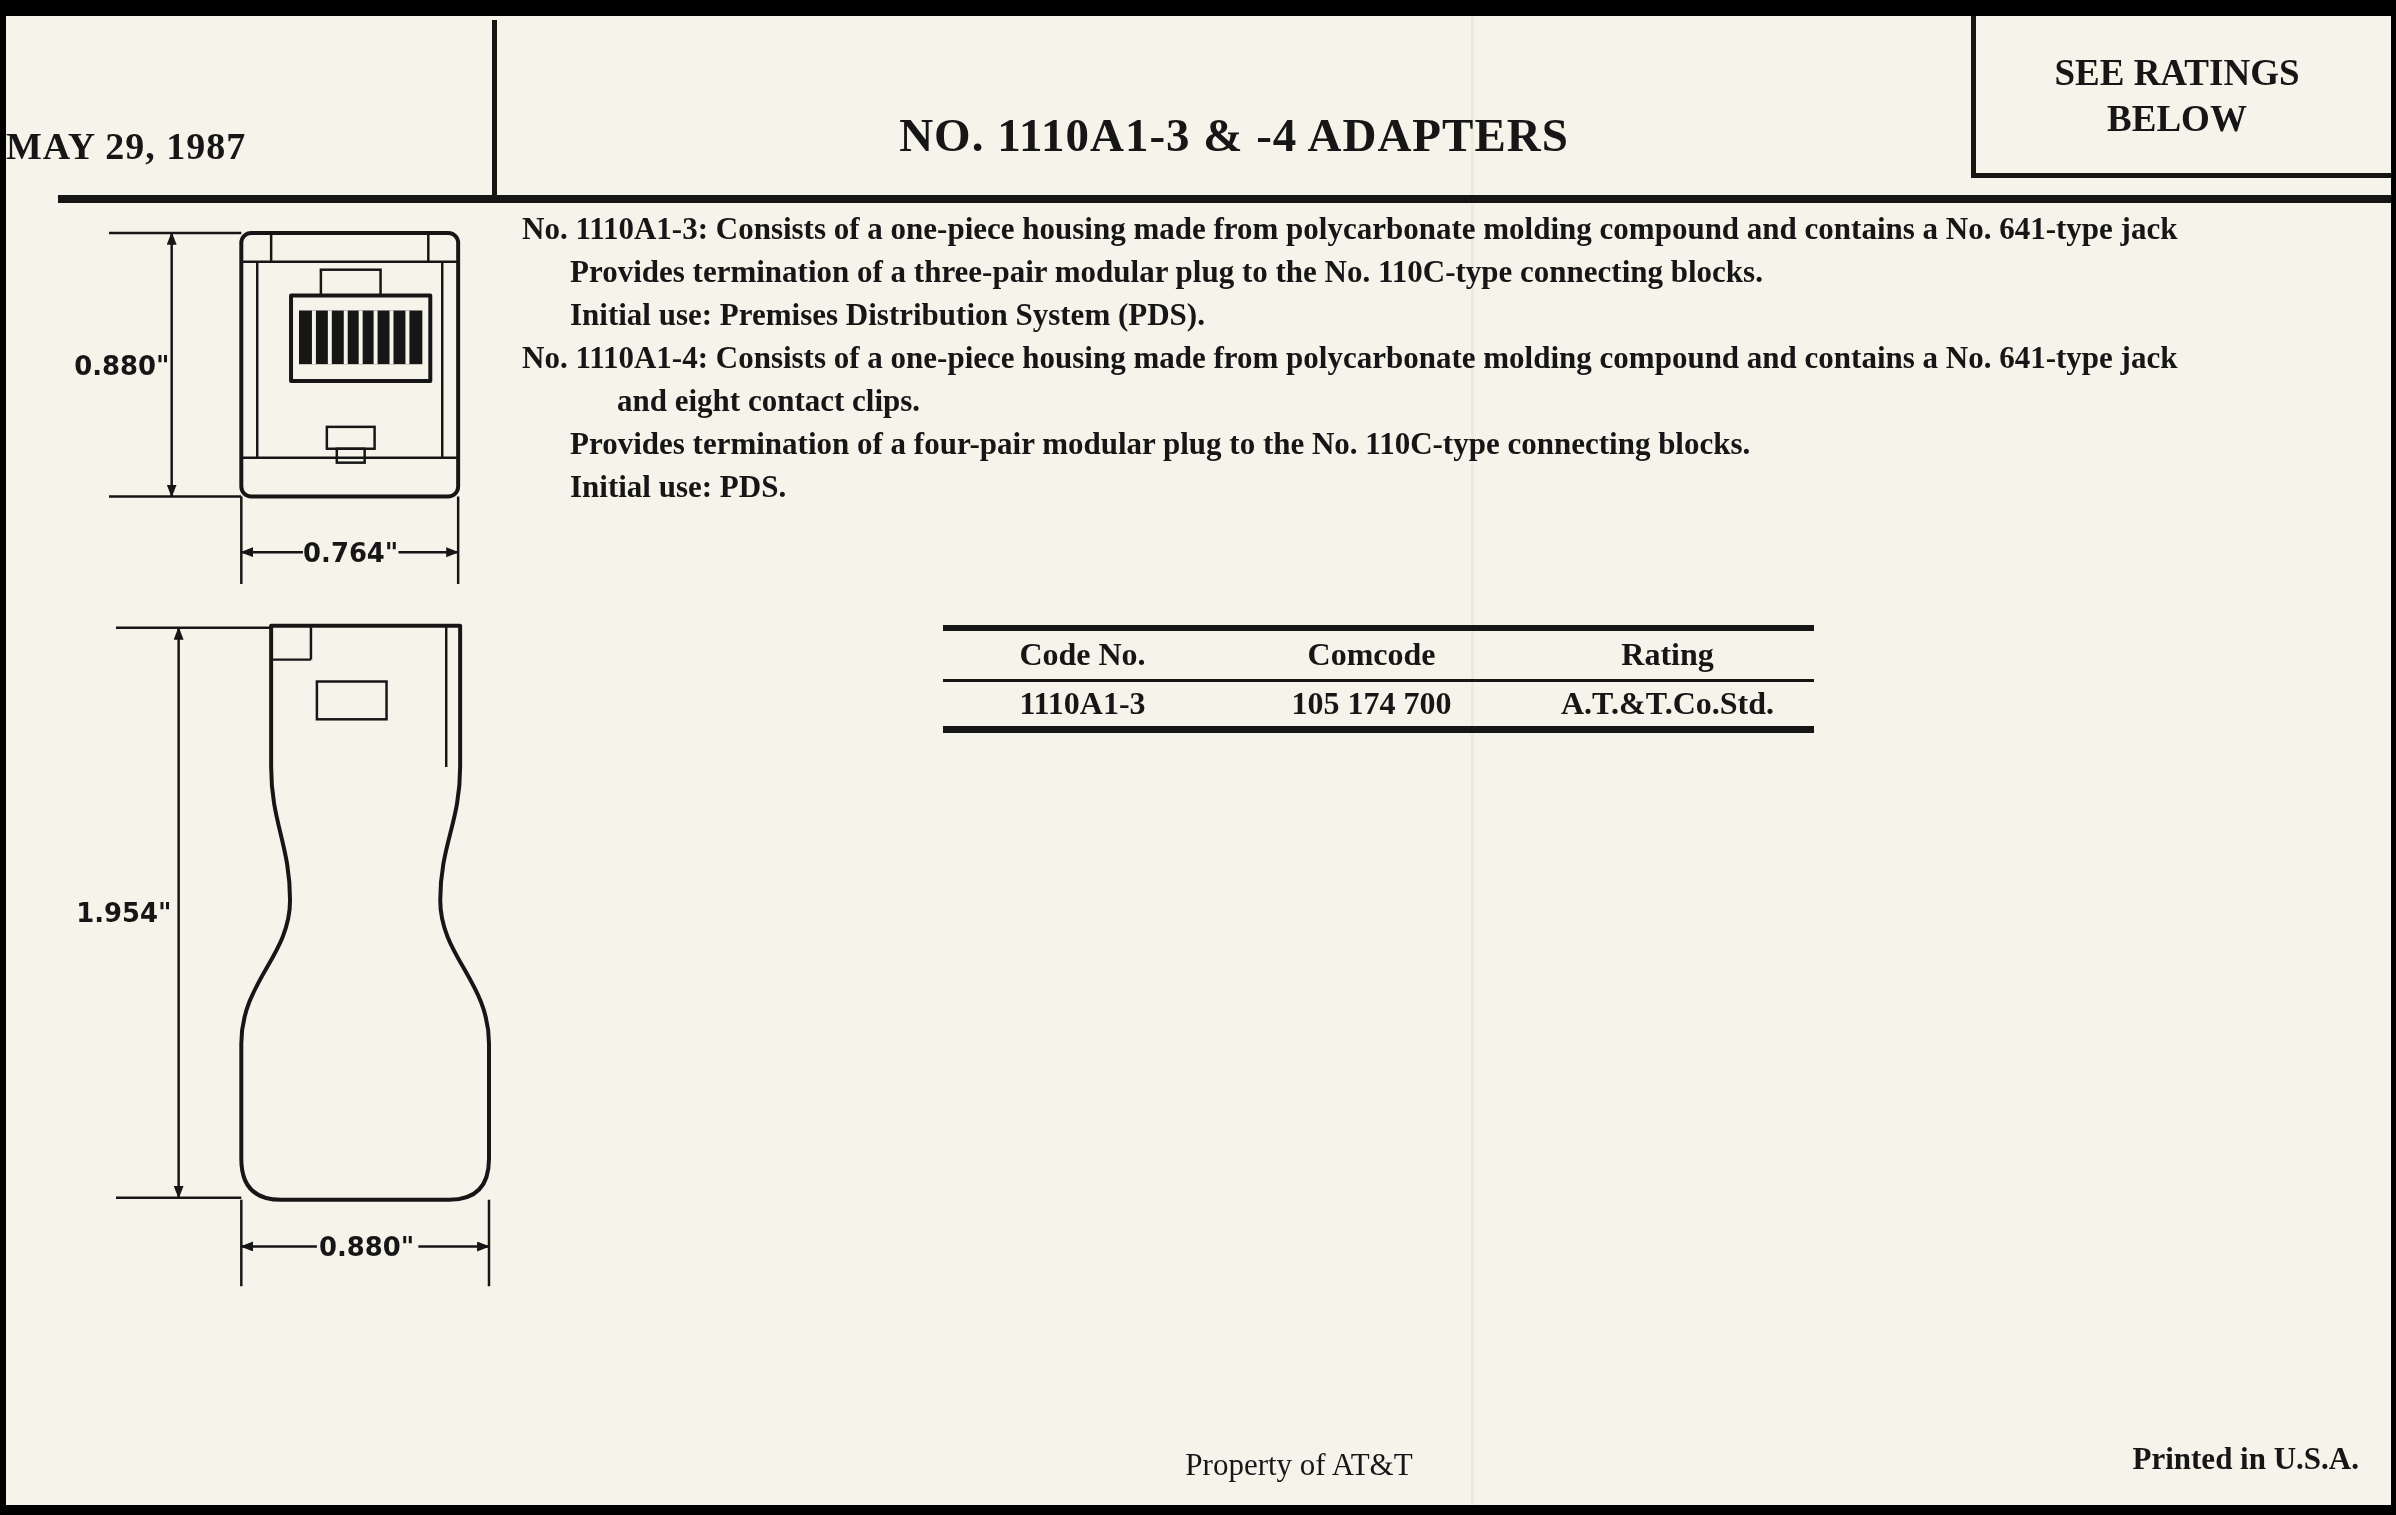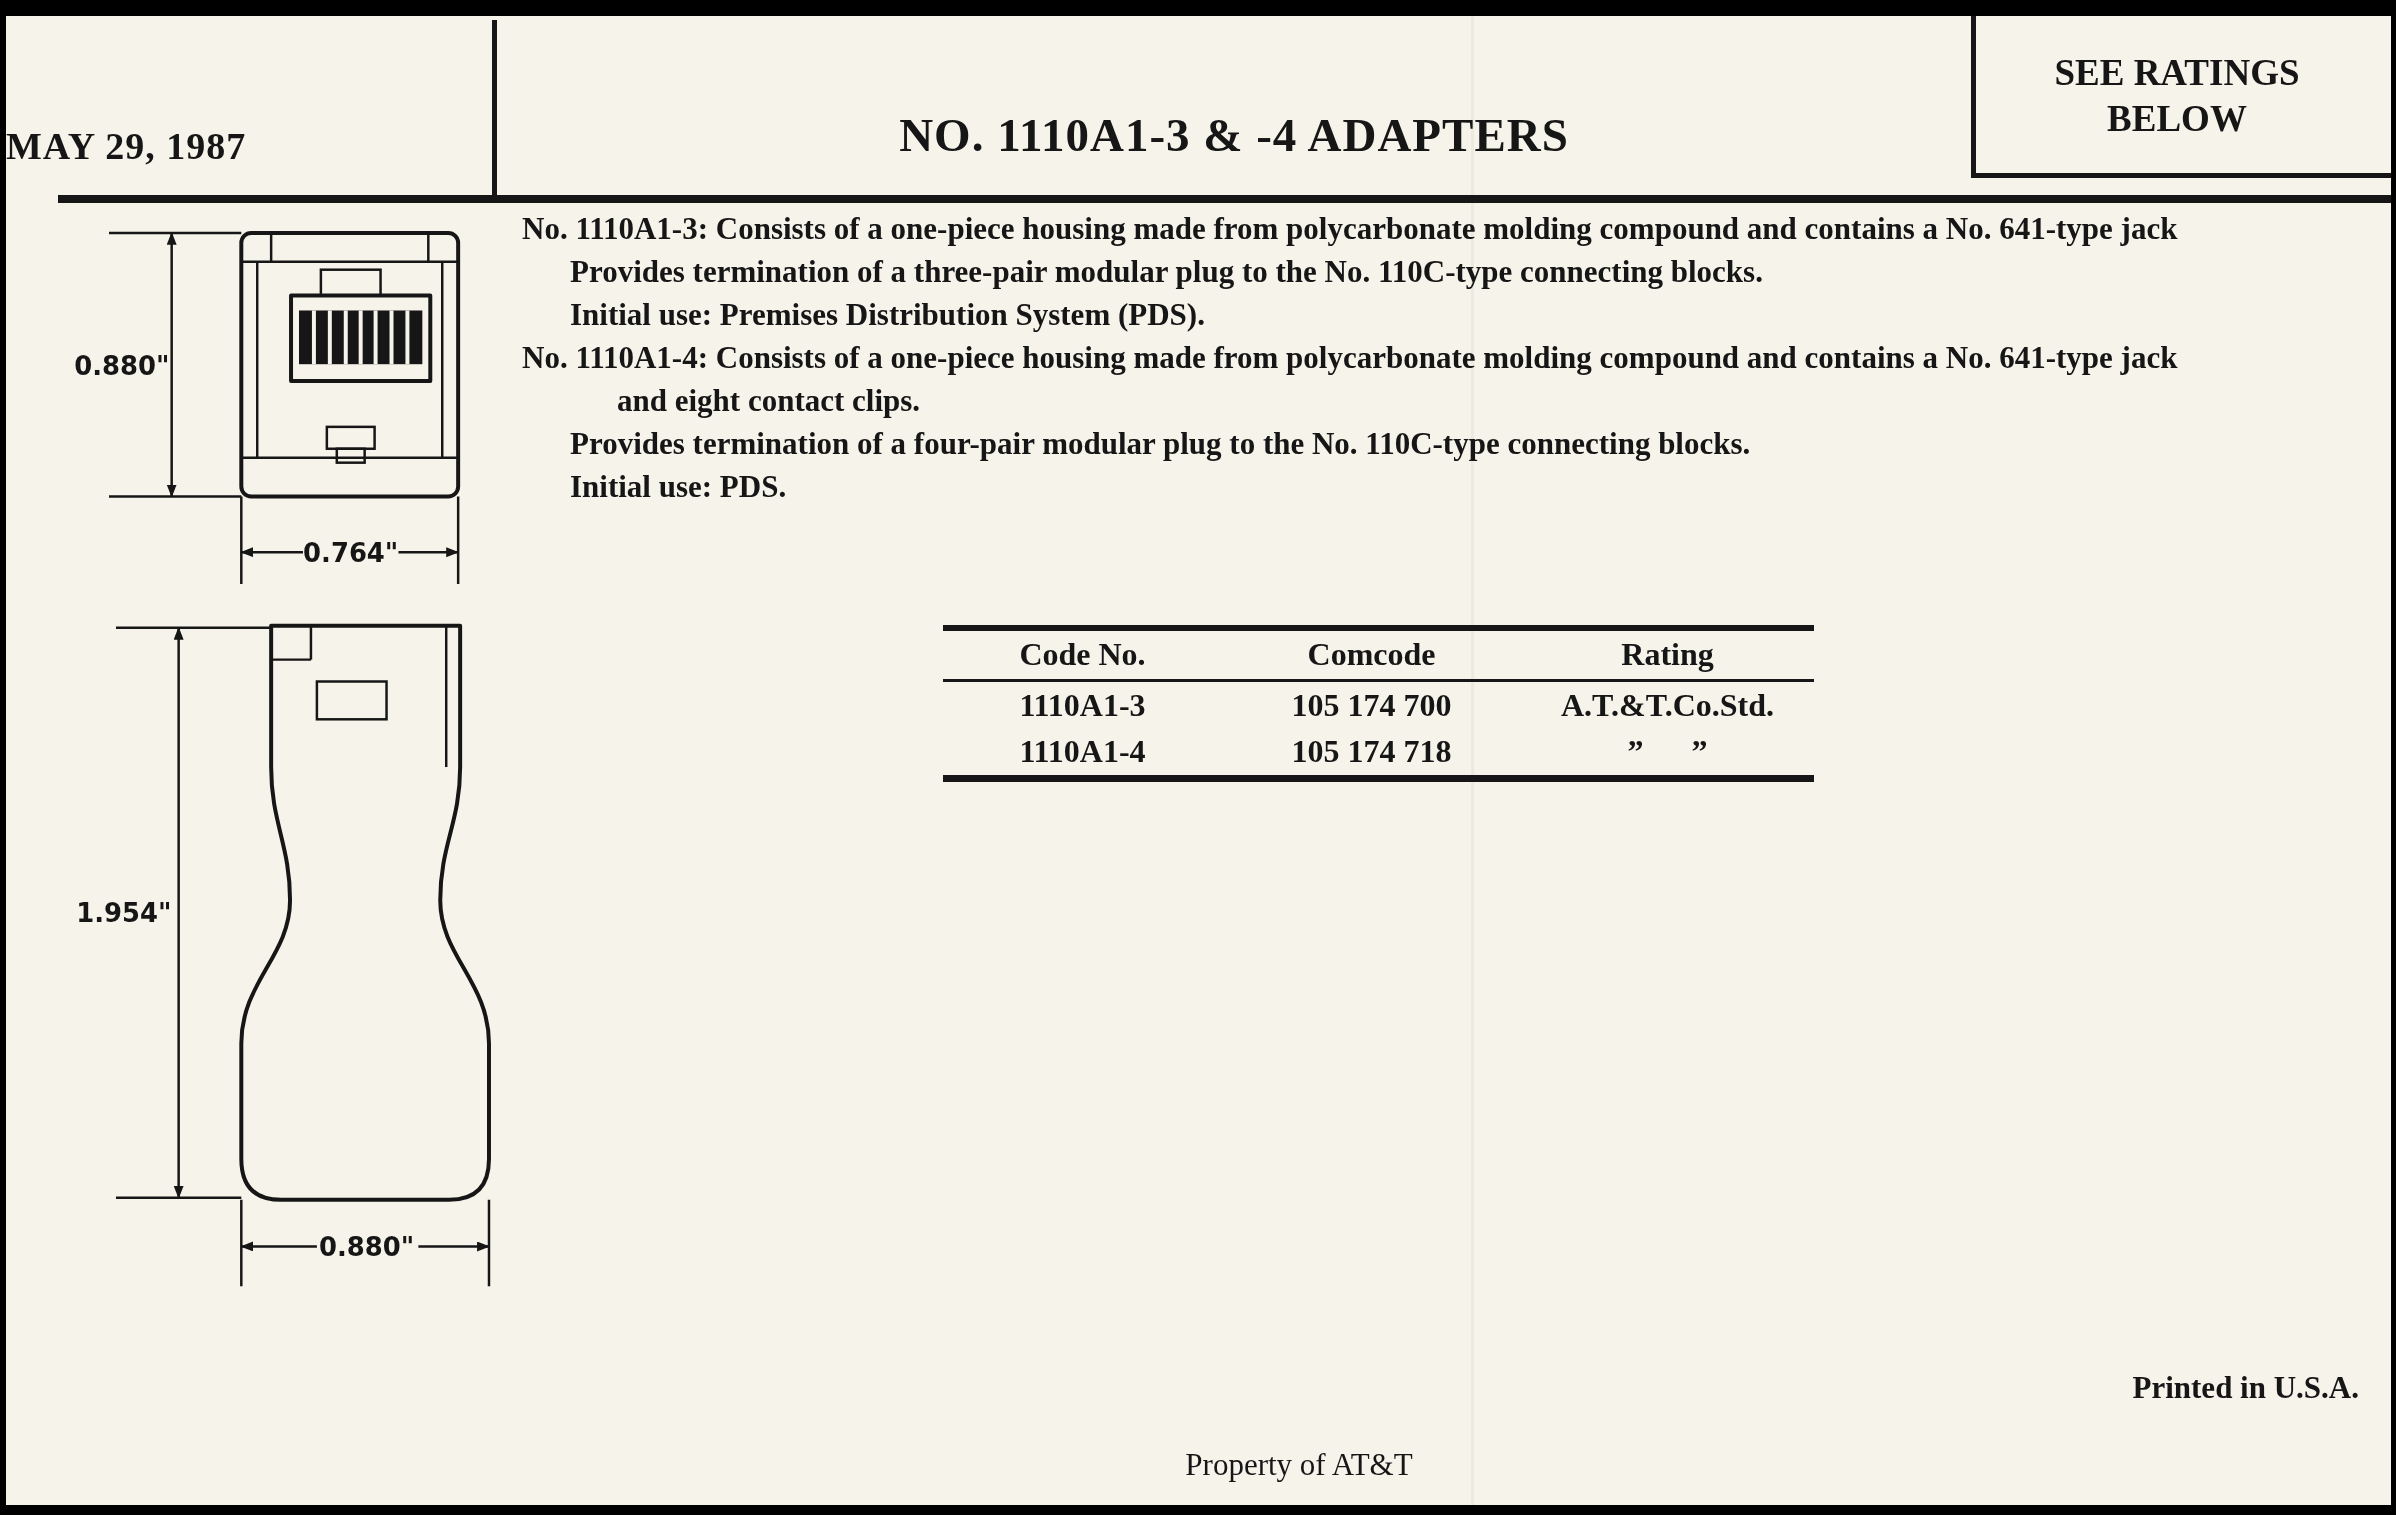--- a/index.html
+++ b/index.html
@@ -38,21 +38,21 @@
   .spec-table th,.spec-table td{padding:0;text-align:center;vertical-align:middle;}
   .spec-table thead tr{height:52px;border-bottom:3px solid var(--ink);}
   .spec-table tbody tr{height:49px;}
   .spec-table .c1{width:279px;}
   .spec-table .c2{width:299px;}
   .spec-table .c3{width:293px;}
 
   
   .ft-property{position:absolute;left:1089px;width:408px;top:1431px;text-align:center;
                font-size:31px;font-weight:400;}
-  .ft-printed{position:absolute;right:32px;top:1354px;text-align:left;
+  .ft-printed{position:absolute;right:32px;top:1425px;text-align:left;
               font-size:31px;font-weight:700;}
 
   
   .drawings{position:absolute;left:54px;top:198px;width:478px;height:1124px;}
   .part{fill:none;stroke:var(--ink);stroke-width:4;stroke-linejoin:round;}
   .thin{fill:none;stroke:var(--ink);stroke-width:2.5;}
   .dim{fill:none;stroke:var(--ink);stroke-width:2.5;}
   .teeth{fill:var(--ink);stroke:none;}
   .gap{stroke:var(--paper);stroke-width:4;}
   .dimlabel{font-family:"DejaVu Sans", sans-serif;font-size:26px;font-weight:700;
@@ -93,25 +93,20 @@
           <th class="c1">Code No.</th>
           <th class="c2">Comcode</th>
           <th class="c3">Rating</th>
         </tr>
       </thead>
       <tbody>
         <tr>
           <td>1110A1-3</td>
           <td>105 174 700</td>
           <td>A.T.&amp;T.Co.Std.</td>
-        </tr>
-        <tr>
-          <td>1110A1-4</td>
-          <td>105 174 718</td>
-          <td>”&nbsp;&nbsp;&nbsp;&nbsp;&nbsp;&nbsp;”</td>
         </tr>
       </tbody>
     </table>
 
     <svg class="drawings" viewBox="0 0 480 1130">
       <defs>
         <marker id="ah" markerWidth="13" markerHeight="11" refX="12" refY="5" orient="auto-start-reverse" markerUnits="userSpaceOnUse">
           <path class="arrfill" d="M0,0 L13,5 L0,10 Z"></path>
         </marker>
       </defs>

